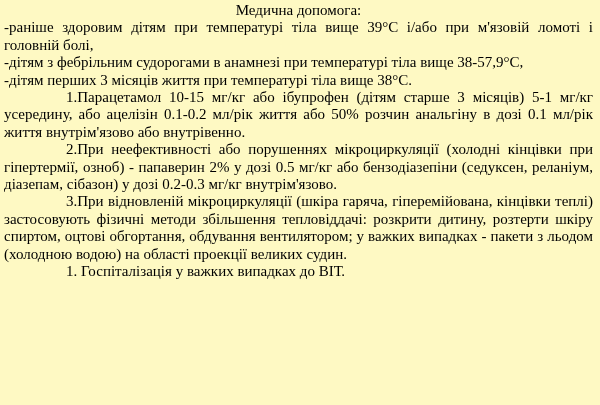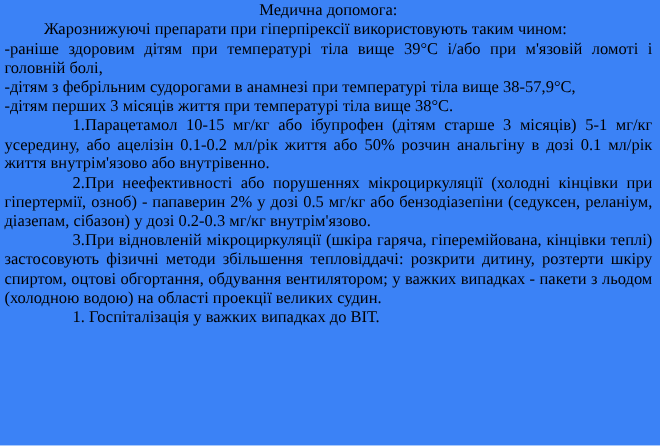--- a/index.html
+++ b/index.html
@@ -5,21 +5,21 @@
   html, body {
     margin: 0;
     padding: 0;
     background: #ffffff;
   }
   .page {
     width: 600px;
     height: 405px;
     box-sizing: border-box;
     padding: 2px 7px 0 4px;
-    background: #3b82f6;
+    background: #fef9c3;
     color: #000000;
     font-family: "Liberation Serif", "DejaVu Serif", serif;
     font-size: 15px;
     line-height: 17.4px;
     overflow: hidden;
   }
   .doc-title {
     margin: 0;
     text-align: center;
     font-size: 15px;
@@ -37,21 +37,20 @@
   }
   p.step {
     text-indent: 62px;
   }
 </style>
 </head>
 <body>
 
 <div class="page">
   <h1 class="doc-title">Медична допомога:</h1>
-  <p class="intro">Жарознижуючі препарати при гіперпірексії використовують таким чином:</p>
   <p class="criteria">-раніше здоровим дітям при температурі тіла вище 39°С і/або при м'язовій ломоті і головній болі,</p>
   <p class="criteria">-дітям з фебрільним судорогами в анамнезі при температурі тіла вище 38-57,9°С,</p>
   <p class="criteria">-дітям перших 3 місяців життя при температурі тіла вище 38°С.</p>
   <p class="step">1.Парацетамол 10-15 мг/кг або ібупрофен (дітям старше 3 місяців) 5-1 мг/кг усередину, або ацелізін 0.1-0.2 мл/рік життя або 50% розчин анальгіну в дозі 0.1 мл/рік життя внутрім'язово або внутрівенно.</p>
   <p class="step">2.При неефективності або порушеннях мікроциркуляції (холодні кінцівки при гіпертермії, озноб) - папаверин 2% у дозі 0.5 мг/кг або бензодіазепіни (седуксен, реланіум, діазепам, сібазон) у дозі 0.2-0.3 мг/кг внутрім'язово.</p>
   <p class="step">3.При відновленій мікроциркуляції (шкіра гаряча, гіперемійована, кінцівки теплі) застосовують фізичні методи збільшення тепловіддачі: розкрити дитину, розтерти шкіру спиртом, оцтові обгортання, обдування вентилятором; у важких випадках - пакети з льодом (холодною водою) на області проекції великих судин.</p>
   <p class="step">1. Госпіталізація у важких випадках до ВІТ.</p>
 </div>
 
 </body></html>

